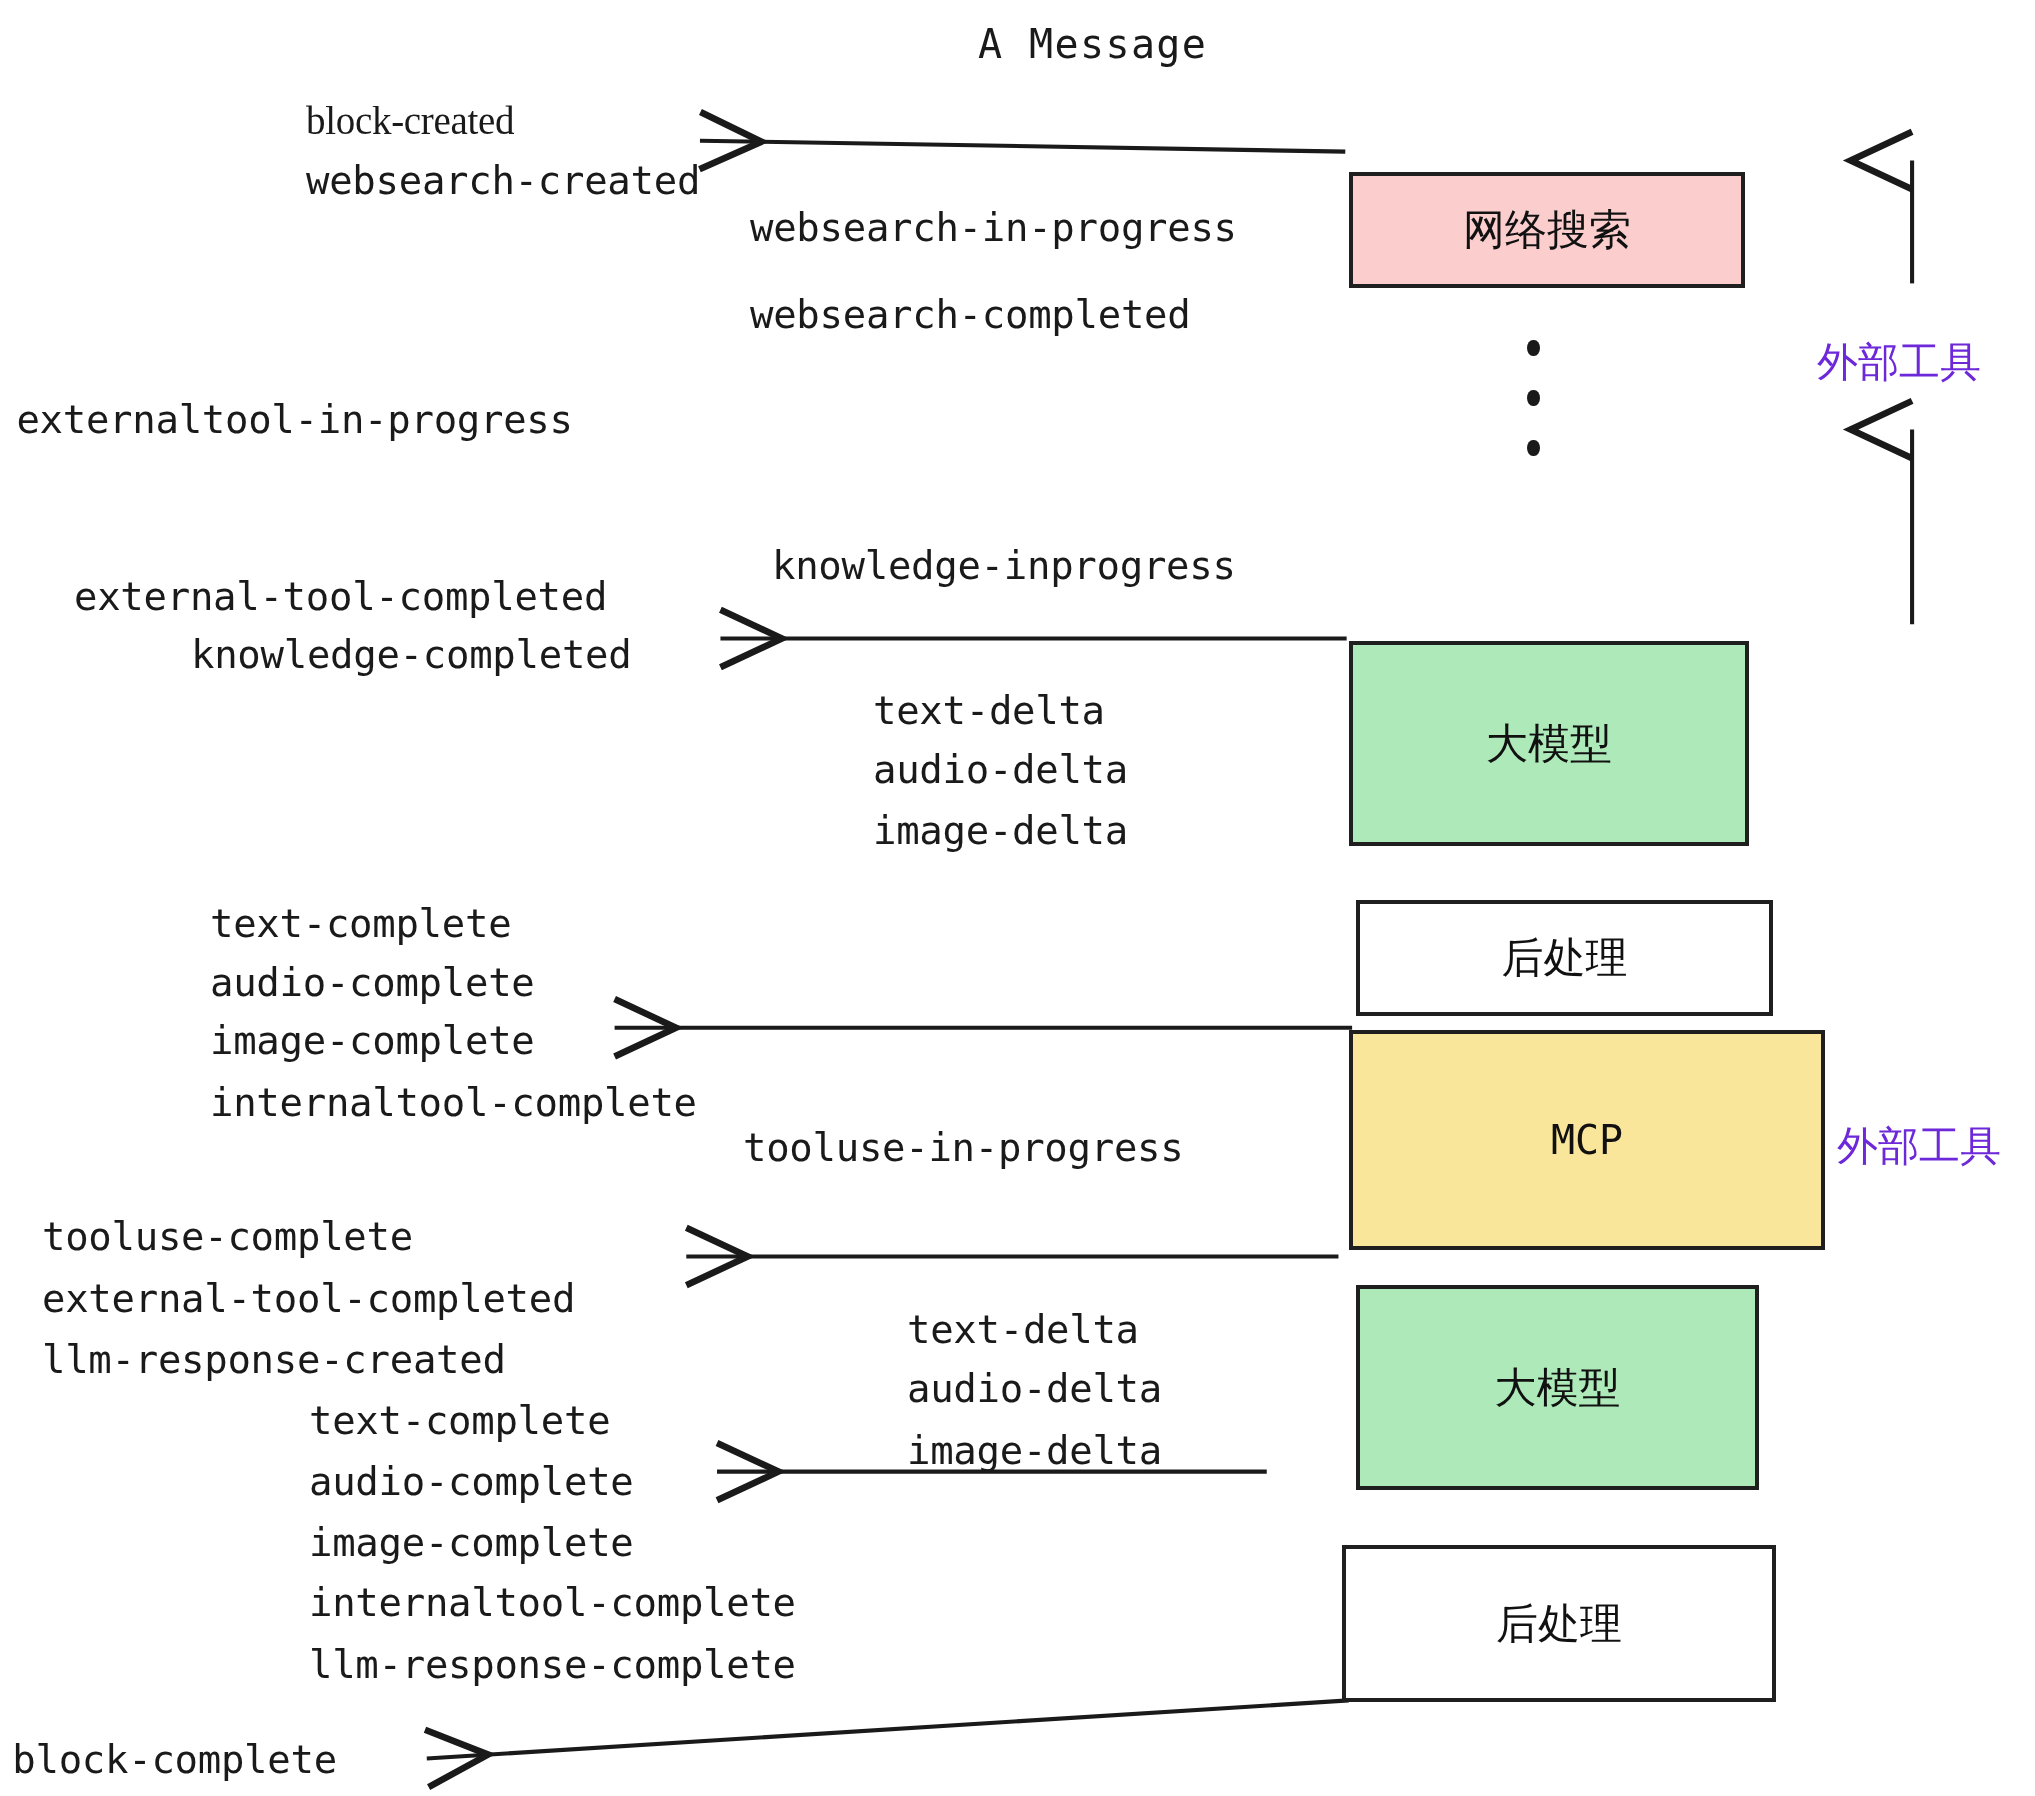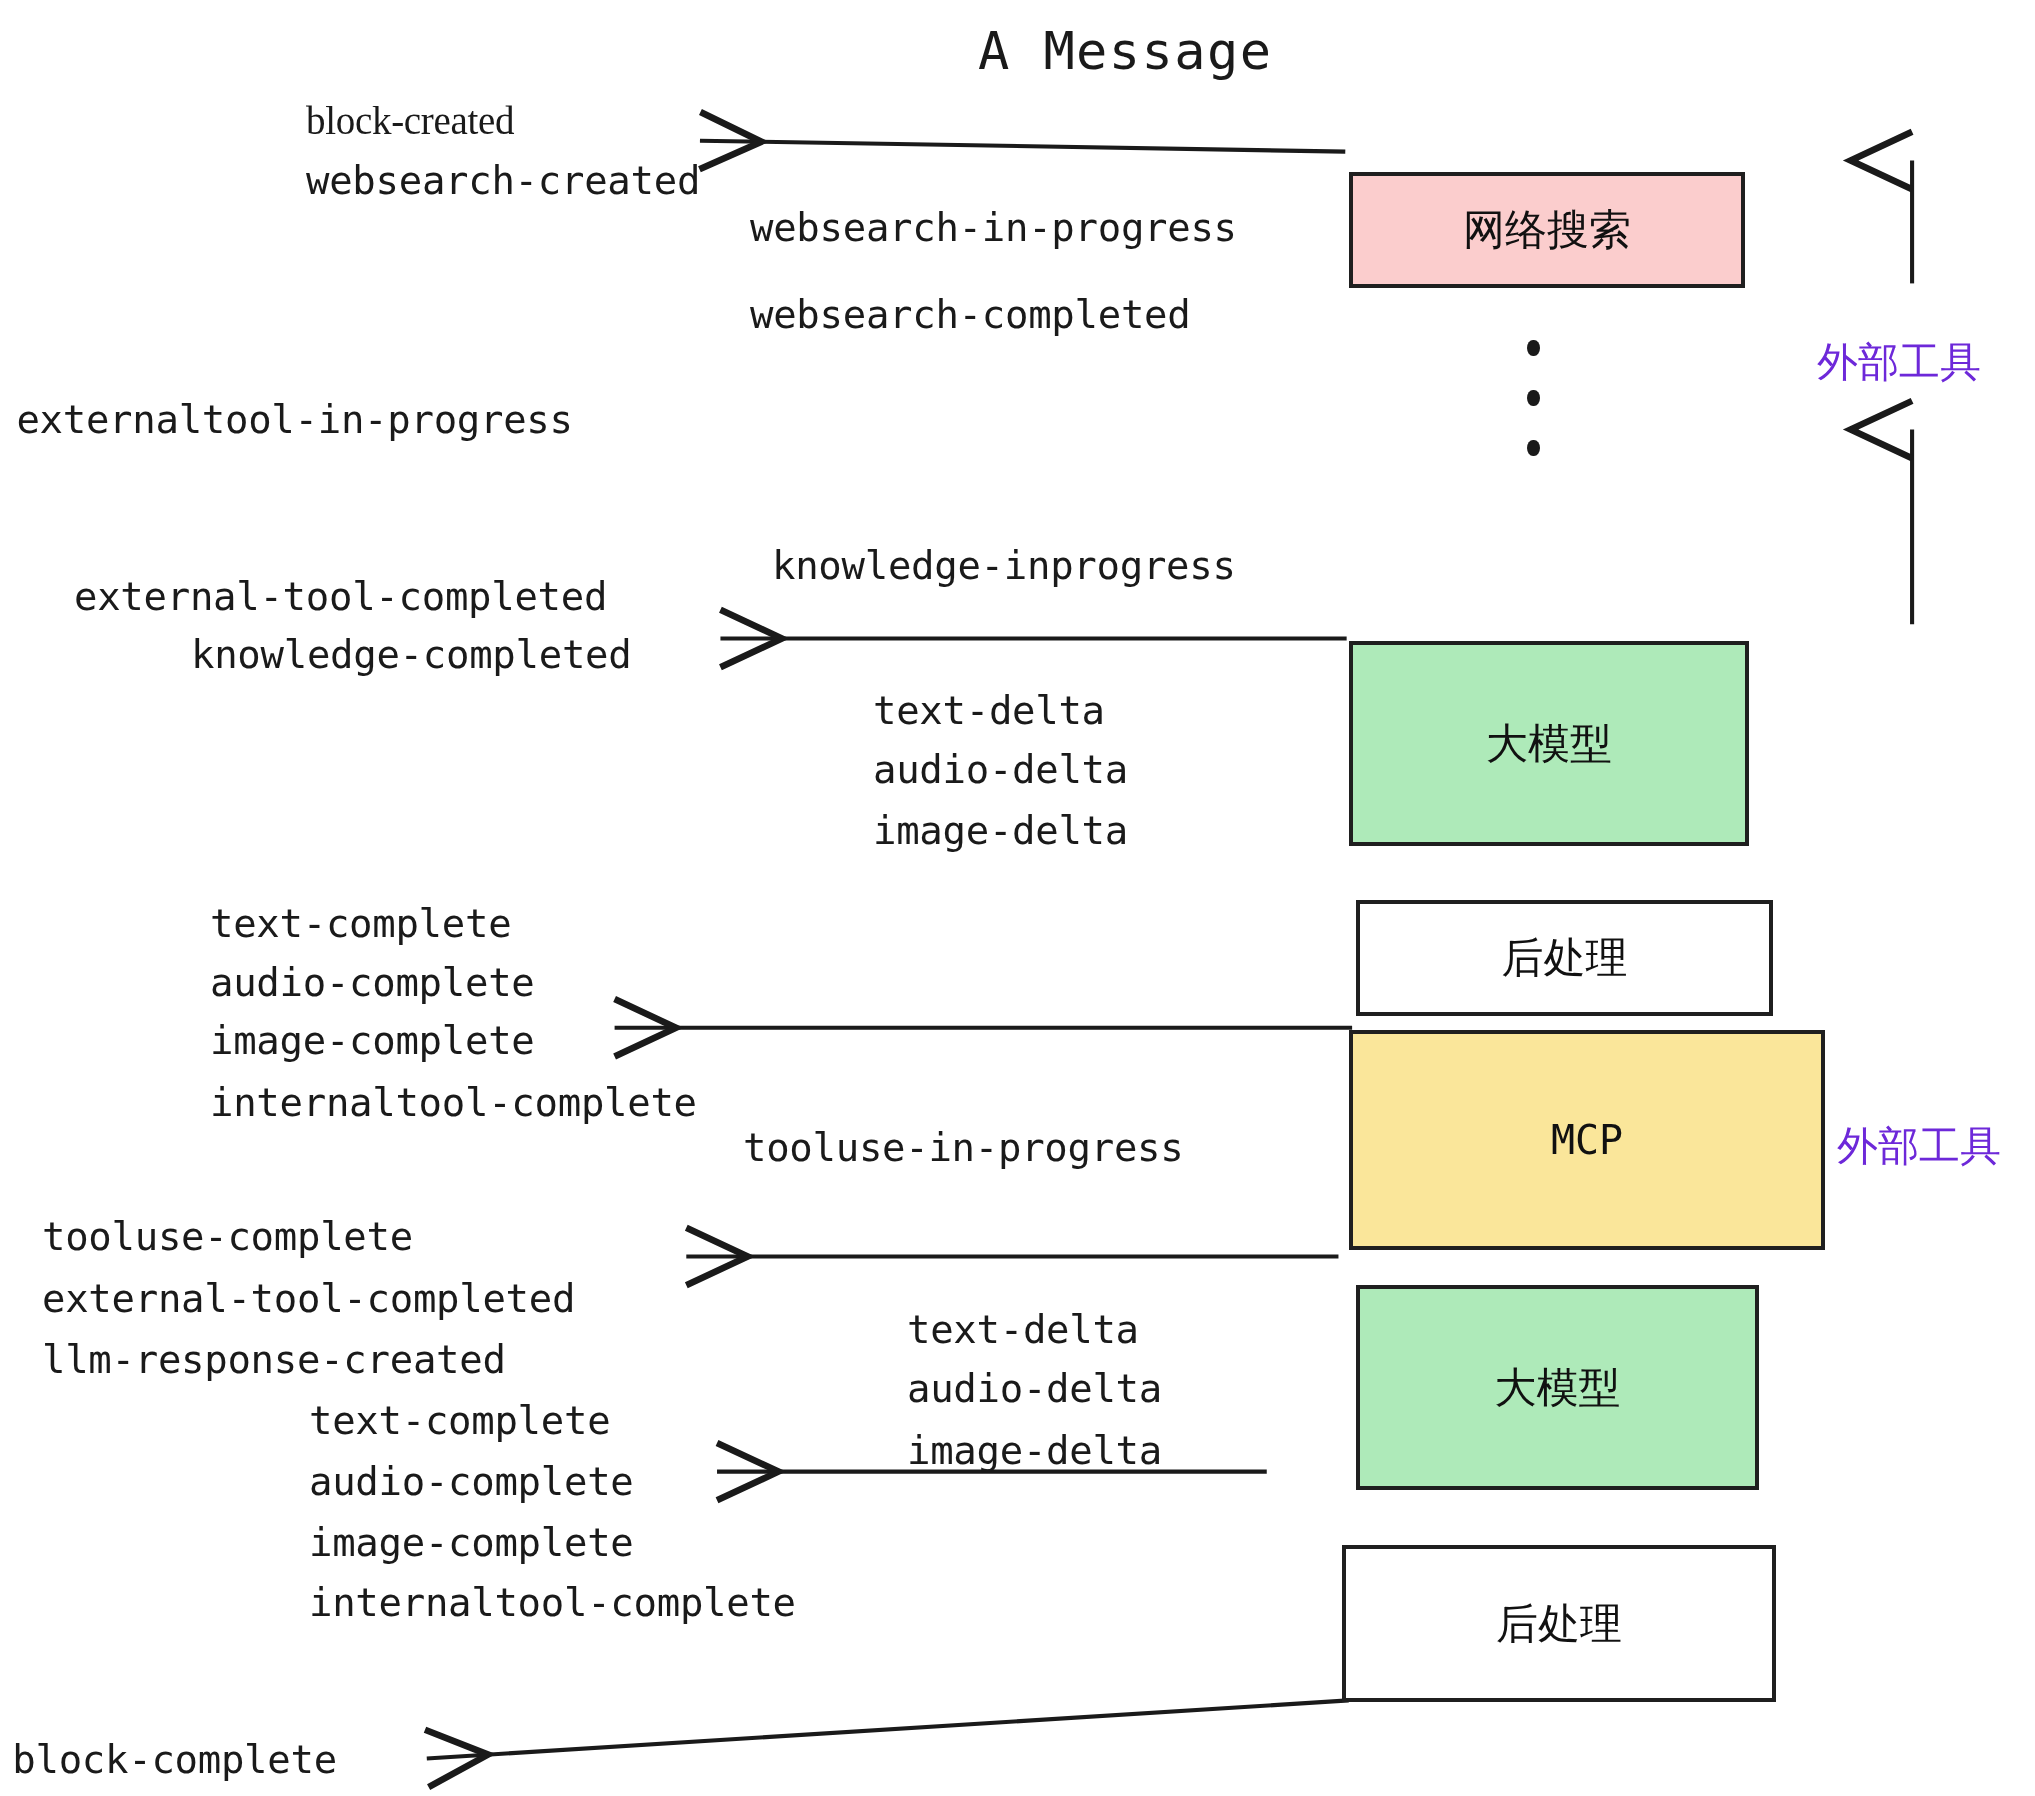--- a/index.html
+++ b/index.html
@@ -20,21 +20,21 @@
     position: absolute;
     left: 0;
     top: 0;
     width: 2035px;
     height: 1796px;
     pointer-events: none;
   }
   .title {
     position: absolute;
     font-family: "DejaVu Sans Mono", monospace;
-    font-size: 52px;
+    font-size: 40px;
     letter-spacing: 1.4px;
     white-space: nowrap;
   }
   .evt {
     position: absolute;
     font-family: "DejaVu Sans Mono", monospace;
     font-size: 39px;
     letter-spacing: -0.3px;
     white-space: nowrap;
     line-height: 1;
@@ -134,20 +134,21 @@
   <div class="evt" style="left:42px; top:1340px;">llm-response-created</div>
 
   <div class="evt" style="left:907px; top:1310px;">text-delta</div>
   <div class="evt" style="left:907px; top:1369px;">audio-delta</div>
   <div class="evt" style="left:907px; top:1431px;">image-delta</div>
 
   <div class="evt" style="left:309px; top:1401px;">text-complete</div>
   <div class="evt" style="left:309px; top:1462px;">audio-complete</div>
   <div class="evt" style="left:309px; top:1523px;">image-complete</div>
   <div class="evt" style="left:309px; top:1583px;">internaltool-complete</div>
+  <div class="evt" style="left:309px; top:1645px;">llm-response-complete</div>
 
   <div class="evt" style="left:12.3px; top:1740px;">block-complete</div>
 
   <div class="box" style="left:1349px; top:172px; width:396px; height:116px; background:#fbcdcd;">
     <span>网络搜索</span>
   </div>
 
   <div class="dots" style="left:1526px; top:340px; width:15px; height:116px;">
     <i></i>
     <i></i>

